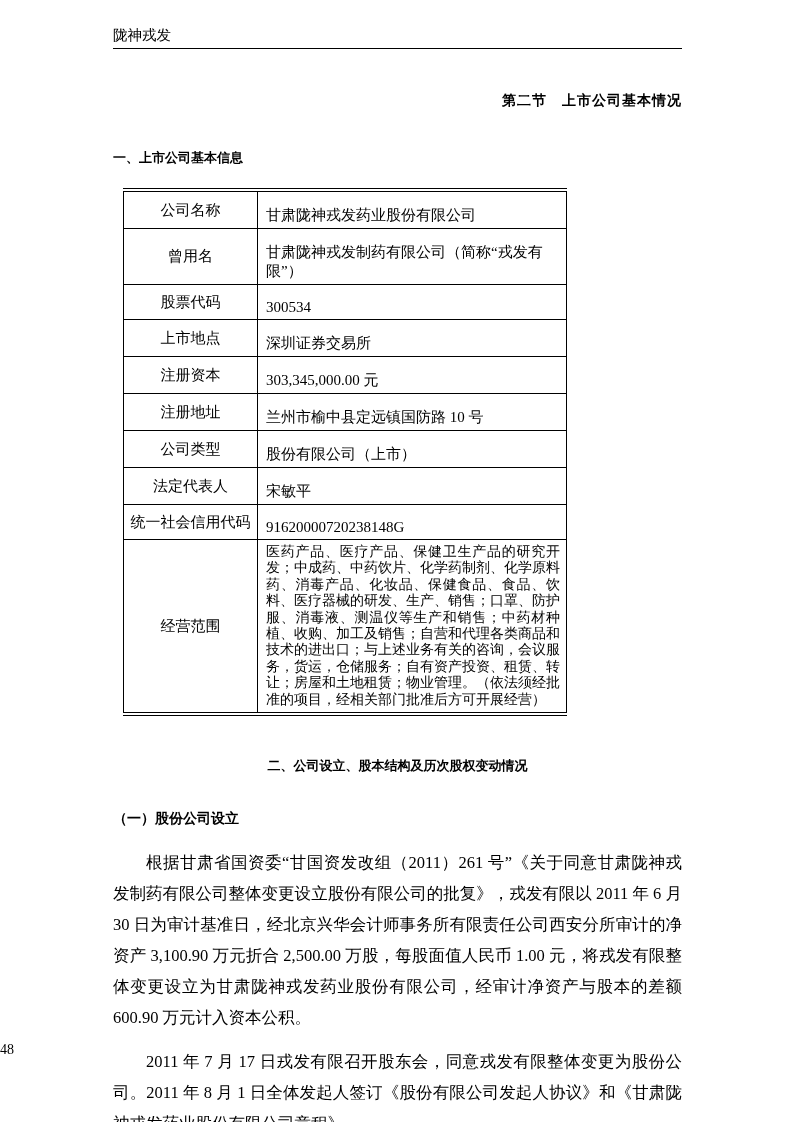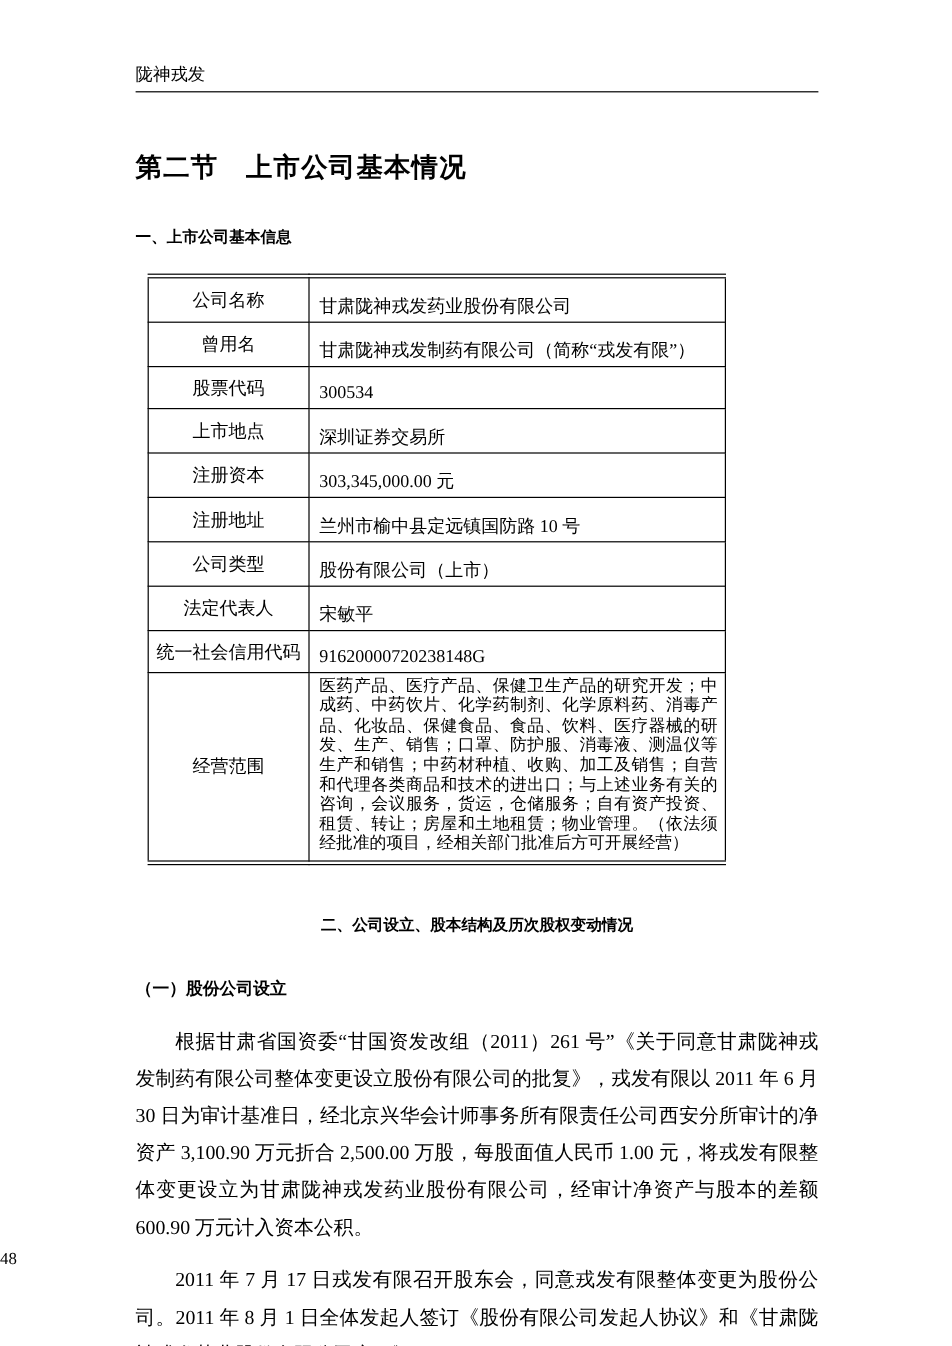--- a/index.html
+++ b/index.html
@@ -14,33 +14,33 @@
     overflow: hidden;
   }
   .content {
     margin: 0 111px 0 113px; 
   }
   
   .doc-header {
     display: flex;
     justify-content: space-between;
     align-items: flex-end;
-    padding-top: 54px;
+    padding-top: 26px;
     padding-bottom: 4px;
     border-bottom: 1.5px solid #000000;
     font-size: 14.5px;
     line-height: 18px;
   }
   
   .chapter-title {
-    margin-top: 48px;
-    text-align: left;
+    margin-top: 36px;
+    text-align: right;
     font-family: "Liberation Sans", "DejaVu Sans", sans-serif;
     font-weight: bold;
-    font-size: 22px;
+    font-size: 14px;
     line-height: 30px;
     letter-spacing: 1px;
   }
   .h2 {
     font-family: "Liberation Sans", "DejaVu Sans", sans-serif;
     font-weight: bold;
     font-size: 13px;
     line-height: 24px;
   }
   .h2-first { margin-top: 31px; }
@@ -49,21 +49,21 @@
     margin-top: 29px;
     font-family: "Liberation Sans", "DejaVu Sans", sans-serif;
     font-weight: bold;
     font-size: 14px;
     line-height: 22px;
   }
   
   table.info-table {
     margin-top: 18px;
     margin-left: 10px;
-    width: 482px;
+    width: 444px;
     border-collapse: collapse;
     border-top: 4px double #000000;
     border-bottom: 4px double #000000;
     border-left: 1px solid #000000;
     border-right: 1px solid #000000;
     font-size: 15px;
   }
   table.info-table td {
     border: 1px solid #000000;
     vertical-align: middle;

